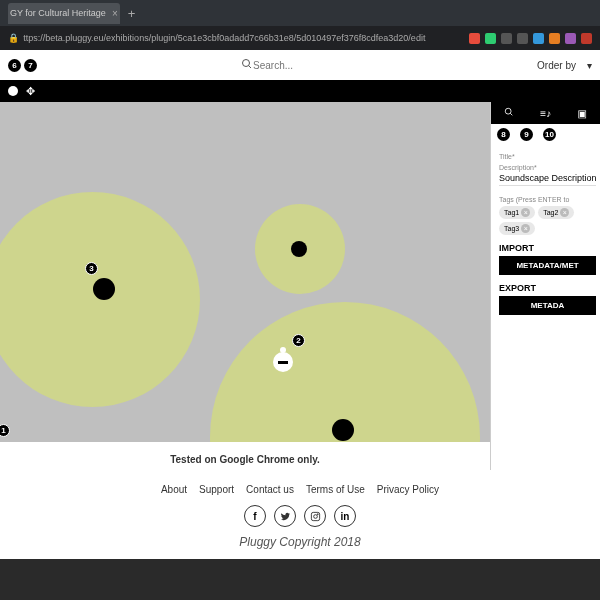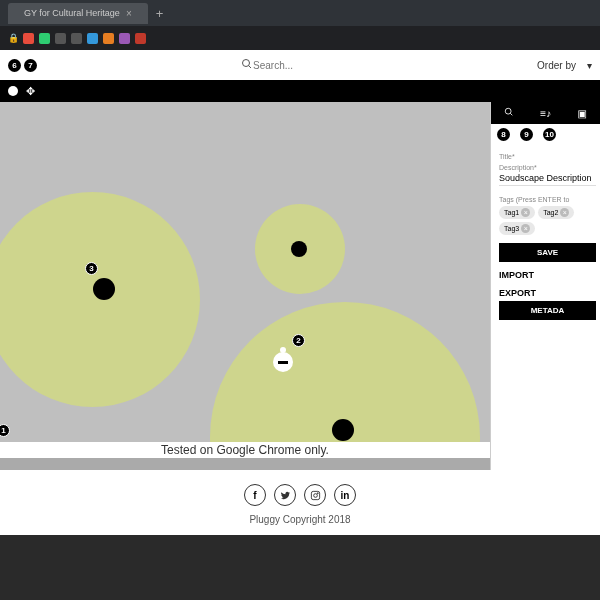--- a/index.html
+++ b/index.html
@@ -1,20 +1,20 @@
 <!DOCTYPE html>
 <html><head>
 <meta charset="utf-8">
 <style>
 * { margin: 0; padding: 0; box-sizing: border-box; }
 body { font-family: -apple-system, BlinkMacSystemFont, "Segoe UI", Arial, sans-serif; width: 600px; height: 600px; background: #2a2a2a; overflow: hidden; }
 
 
 .browser-top { background: #2f3338; height: 26px; display: flex; align-items: center; padding: 0 8px; }
-.tab { background: #4d5156; color: #ccc; font-size: 9px; padding: 5px 16px; border-radius: 3px 3px 0 0; display: flex; align-items: center; gap: 6px; }
+.tab { background: #4d5156; color: #ccc; font-size: 9px; padding: 5px 2px; border-radius: 3px 3px 0 0; display: flex; align-items: center; gap: 6px; }
 .tab-close { color: #aaa; font-size: 10px; }
 .tab-add { color: #aaa; margin-left: 8px; font-size: 13px; }
 .url-bar { background: #202124; height: 24px; display: flex; align-items: center; padding: 0 8px; color: #aaa; font-size: 9px; }
 .url-bar .lock { font-size: 9px; margin-right: 4px; }
 .url-bar .url { flex: 1; overflow: hidden; white-space: nowrap; }
 .ext-icons { display: flex; gap: 5px; }
 .ext-icon { width: 11px; height: 11px; border-radius: 2px; }
 
 
 .header { background: #fff; height: 30px; display: flex; align-items: center; padding: 0 8px; justify-content: space-between; }
@@ -32,54 +32,55 @@
 
 .main { display: flex; height: 368px; background: #aaa; }
 .canvas-wrap { flex: 1; position: relative; }
 .canvas { background: #bfbfbf; width: 100%; height: 340px; position: relative; overflow: hidden; }
 .sound-circle { position: absolute; border-radius: 50%; background: #ced58d; }
 .sound-dot { position: absolute; border-radius: 50%; background: #000; }
 .badge-on-canvas { position: absolute; width: 13px; height: 13px; border-radius: 50%; background: #000; color: #fff; font-size: 8px; font-weight: bold; display: flex; align-items: center; justify-content: center; border: 1.5px solid #fff; }
 .listener { position: absolute; width: 20px; height: 20px; border-radius: 50%; background: #fff; display: flex; align-items: center; justify-content: center; }
 .listener::before { content: ""; position: absolute; top: -5px; width: 6px; height: 6px; background: #fff; border-radius: 50%; }
 .listener-bar { width: 10px; height: 3px; background: #000; }
-.canvas-note { text-align: center; font-size: 12px; color: #333; padding: 1px; background: #fff; }
+.canvas-note { text-align: center; font-size: 10px; color: #333; padding: 12px; background: #fff; font-weight: bold; }
 
 
 .panel { width: 110px; background: #fff; display: flex; flex-direction: column; font-size: 9px; border-left: 1px solid #ccc; }
 .panel-tools { background: #000; height: 22px; display: flex; align-items: center; justify-content: space-around; color: #fff; font-size: 10px; }
 .panel-badges { display: flex; padding: 4px 6px; gap: 10px; }
 .panel-body { padding: 4px 4px 4px 8px; flex: 1; }
 .field-label { font-size: 7px; color: #888; margin-top: 4px; }
 .field-value { font-size: 9px; color: #000; border-bottom: 1px solid #ddd; padding: 2px 0; margin-bottom: 3px; overflow: hidden; white-space: nowrap; }
 .tags-wrap { display: flex; flex-wrap: wrap; gap: 3px; margin-top: 3px; margin-bottom: 8px; }
 .tag-chip { background: #e8e8e8; border-radius: 10px; padding: 2px 5px; font-size: 7px; display: flex; align-items: center; gap: 2px; }
 .tag-chip .x { background: #bbb; color: #fff; border-radius: 50%; width: 9px; height: 9px; display: flex; align-items: center; justify-content: center; font-size: 7px; }
 .action-btn { background: #000; color: #fff; font-size: 8px; font-weight: bold; text-align: center; padding: 5px 0; margin-bottom: 4px; }
 .section-label { font-size: 9px; font-weight: bold; margin-top: 8px; margin-bottom: 3px; }
 
 
 .footer { background: #fff; padding: 14px 0 10px; text-align: center; }
 .footer-links { display: flex; justify-content: center; gap: 12px; font-size: 10px; color: #333; margin-bottom: 10px; }
 .social-row { display: flex; justify-content: center; gap: 8px; margin-bottom: 8px; }
 .social-icon { width: 22px; height: 22px; border: 1px solid #333; border-radius: 50%; display: flex; align-items: center; justify-content: center; font-size: 10px; font-weight: bold; }
-.copyright { font-size: 10px; color: #555; }
+.copyright { font-size: 12px; color: #555; font-style: italic; }
 </style>
 </head>
 <body>
 
 <div class="browser-top">
   <div class="tab">
     <span>GY for Cultural Heritage</span>
     <span class="tab-close">×</span>
   </div>
   <span class="tab-add">+</span>
 </div>
 <div class="url-bar">
   <span class="lock">🔒</span>
+  <span class="url">ttps://beta.pluggy.eu/exhibitions/plugin/5ca1e3cbf0adadd7c66b31e8/5d010497ef376f8cdfea3d20/edit</span>
   <div class="ext-icons">
     <div class="ext-icon" style="background:#e74c3c"></div>
     <div class="ext-icon" style="background:#2ecc71"></div>
     <div class="ext-icon" style="background:#555"></div>
     <div class="ext-icon" style="background:#555"></div>
     <div class="ext-icon" style="background:#3498db"></div>
     <div class="ext-icon" style="background:#e67e22"></div>
     <div class="ext-icon" style="background:#9b59b6"></div>
     <div class="ext-icon" style="background:#c0392b"></div>
   </div>
@@ -144,45 +145,52 @@
       <span>▣</span>
     </div>
     <div class="panel-badges">
       <div class="num-badge">8</div>
       <div class="num-badge">9</div>
       <div class="num-badge">10</div>
     </div>
     <div class="panel-body">
       <div class="field-label">Title*</div>
       <div class="field-label">Description*</div>
-      <div class="field-value">Soudscape Description</div>
+      <div class="field-value">Soundscape Description</div>
       <div class="field-label" style="margin-top:10px;">Tags (Press ENTER to</div>
       <div class="tags-wrap">
         <div class="tag-chip">
             <span>Tag1</span>
             <span class="x">×</span>
           </div>
         <div class="tag-chip">
             <span>Tag2</span>
             <span class="x">×</span>
           </div>
         <div class="tag-chip">
             <span>Tag3</span>
             <span class="x">×</span>
           </div>
       </div>
-      <div class="action-btn">SAVE</div>
       <div class="section-label">IMPORT</div>
+      <div class="action-btn">METADATA/MET</div>
       <div class="section-label">EXPORT</div>
       <div class="action-btn">METADA</div>
     </div>
   </div>
 </div>
 
 <div class="footer">
+  <div class="footer-links">
+    <span>About</span>
+    <span>Support</span>
+    <span>Contact us</span>
+    <span>Terms of Use</span>
+    <span>Privacy Policy</span>
+  </div>
   <div class="social-row">
     <div class="social-icon">f</div>
     <div class="social-icon">
         <svg width="11" height="11" viewBox="0 0 24 24" fill="#333">
           <path d="M22 5.8a8 8 0 0 1-2.4.7 4.2 4.2 0 0 0 1.8-2.3 8 8 0 0 1-2.6 1 4.1 4.1 0 0 0-7 3.8A12 12 0 0 1 3 4.8a4 4 0 0 0 1.3 5.5 4 4 0 0 1-1.9-.5v.1a4.1 4.1 0 0 0 3.3 4 4 4 0 0 1-1.8.1 4.1 4.1 0 0 0 3.8 2.9A8.3 8.3 0 0 1 2 18.6 12 12 0 0 0 8.3 20c7.5 0 11.7-6.3 11.7-11.7v-.5A8 8 0 0 0 22 5.8z"></path>
         </svg>
       </div>
     <div class="social-icon">
         <svg width="11" height="11" viewBox="0 0 24 24" fill="none" stroke="#333" stroke-width="2">
           <rect x="3" y="3" width="18" height="18" rx="4"></rect>

